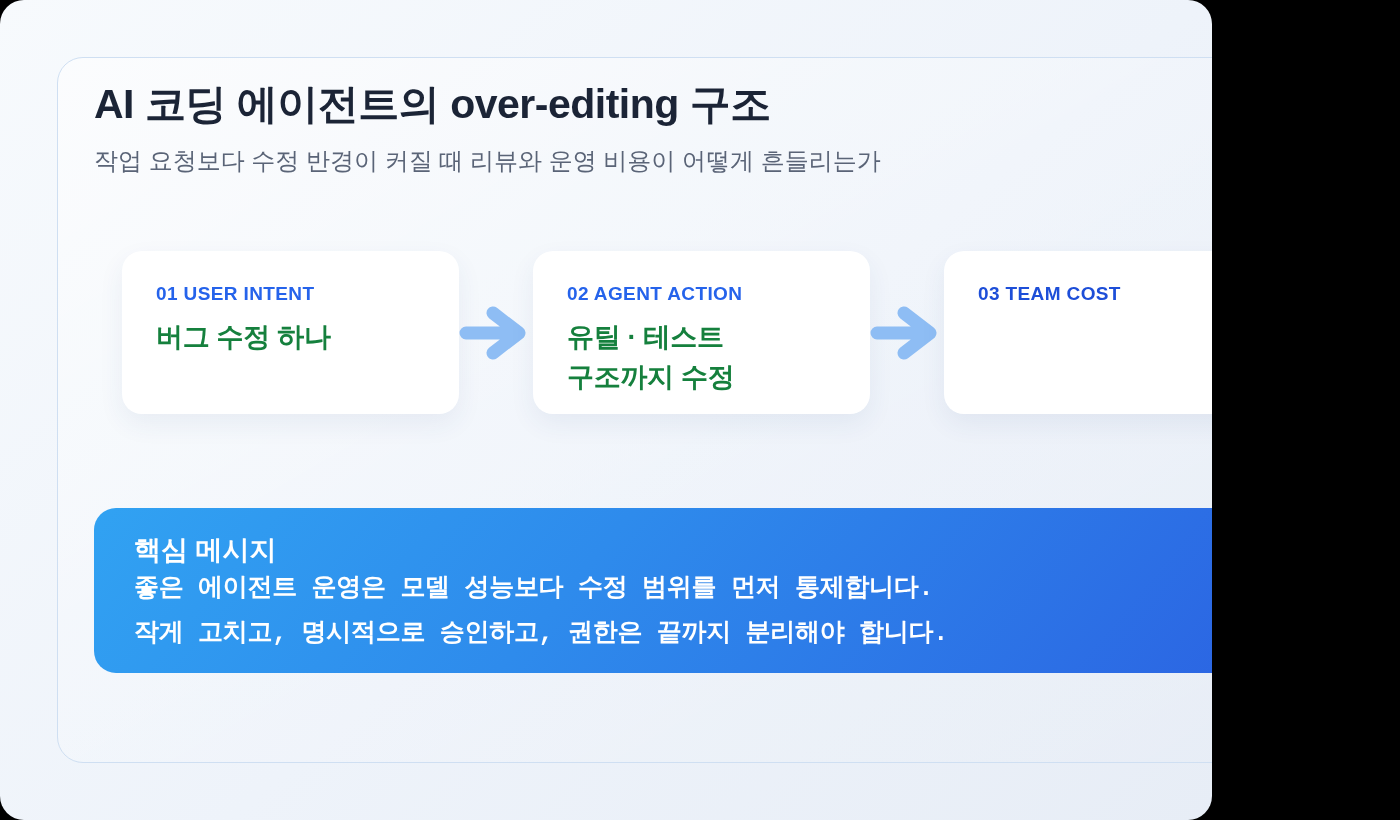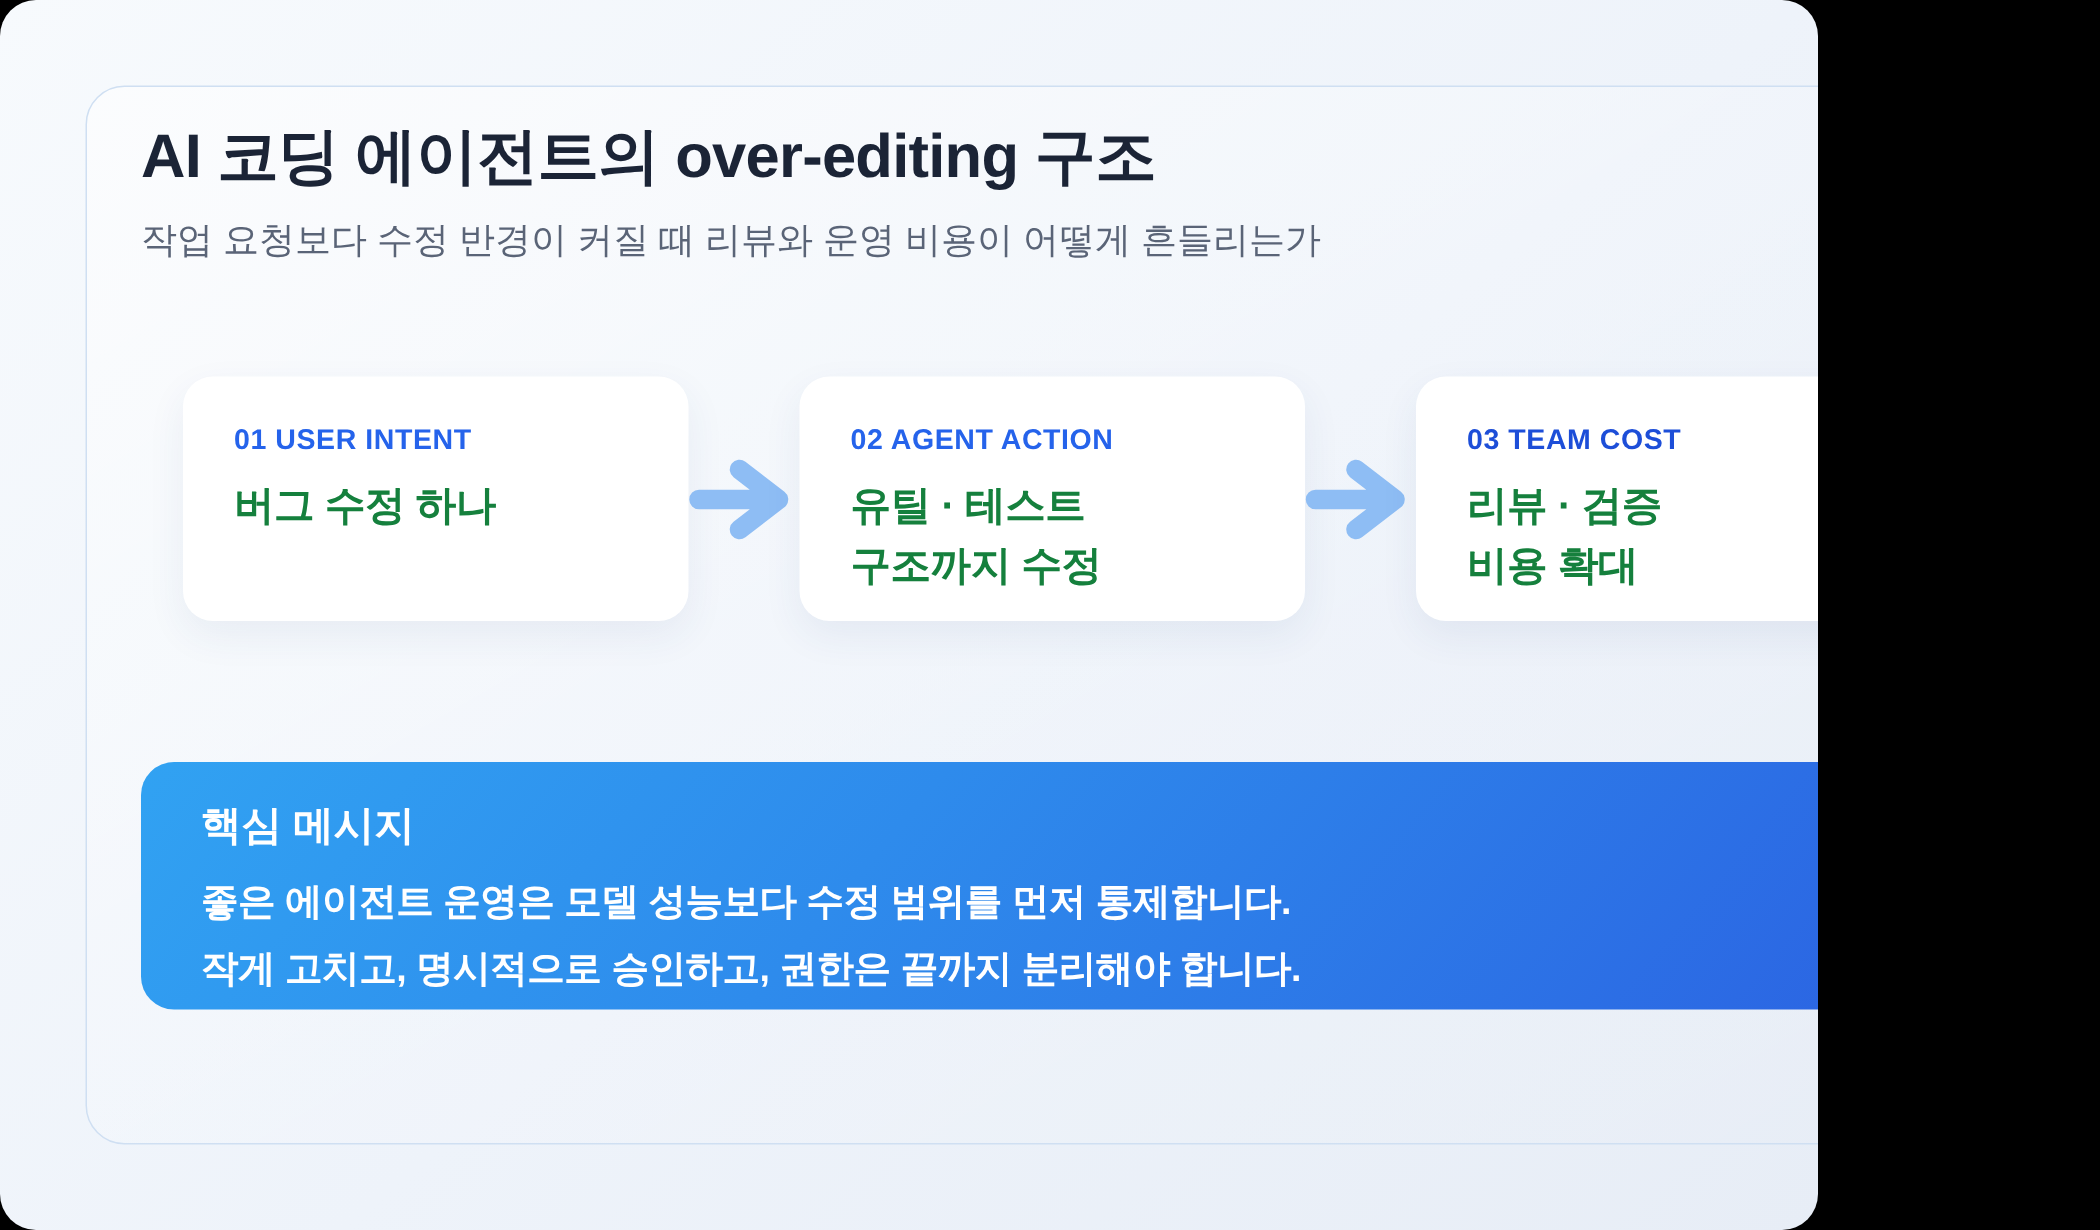--- a/index.html
+++ b/index.html
@@ -98,21 +98,21 @@
     padding: 26px 40px 16px 40px;
     background: linear-gradient(130deg, #31a2f2 0%, #2e8bec 40%, #2b62e2 100%);
   }
   .callout-heading {
     font-size: 27px;
     line-height: 32px;
     font-weight: 800;
     color: #ffffff;
   }
   .callout-body {
-    margin-top: 13px;
+    font-family: Liberation Mono, monospace;
   }
   .callout-line {
     font-size: 25px;
     line-height: 45px;
     font-weight: 700;
     letter-spacing: -0.3px;
     color: #ffffff;
   }
 </style>
 </head>
@@ -142,24 +142,20 @@
           <div>구조까지 수정</div>
         </div>
       </div>
 
       <svg class="arrow" width="74" height="58" viewBox="0 0 74 58" fill="none" xmlns="http://www.w3.org/2000/svg">
         <path d="M7 29 H46 M34 9 L60 29 L34 49" stroke="#8ebdf4" stroke-width="13" stroke-linecap="round" stroke-linejoin="round"></path>
       </svg>
 
       <div class="step-card">
         <div class="step-label accent-orange">03 TEAM COST</div>
-        <div class="step-text">
-          <div>리뷰 · 검증</div>
-          <div>비용 확대</div>
-        </div>
       </div>
 
     </div>
 
     <div class="callout">
       <div class="callout-heading">핵심 메시지</div>
       <div class="callout-body">
         <div class="callout-line">좋은 에이전트 운영은 모델 성능보다 수정 범위를 먼저 통제합니다.</div>
         <div class="callout-line">작게 고치고, 명시적으로 승인하고, 권한은 끝까지 분리해야 합니다.</div>
       </div>

